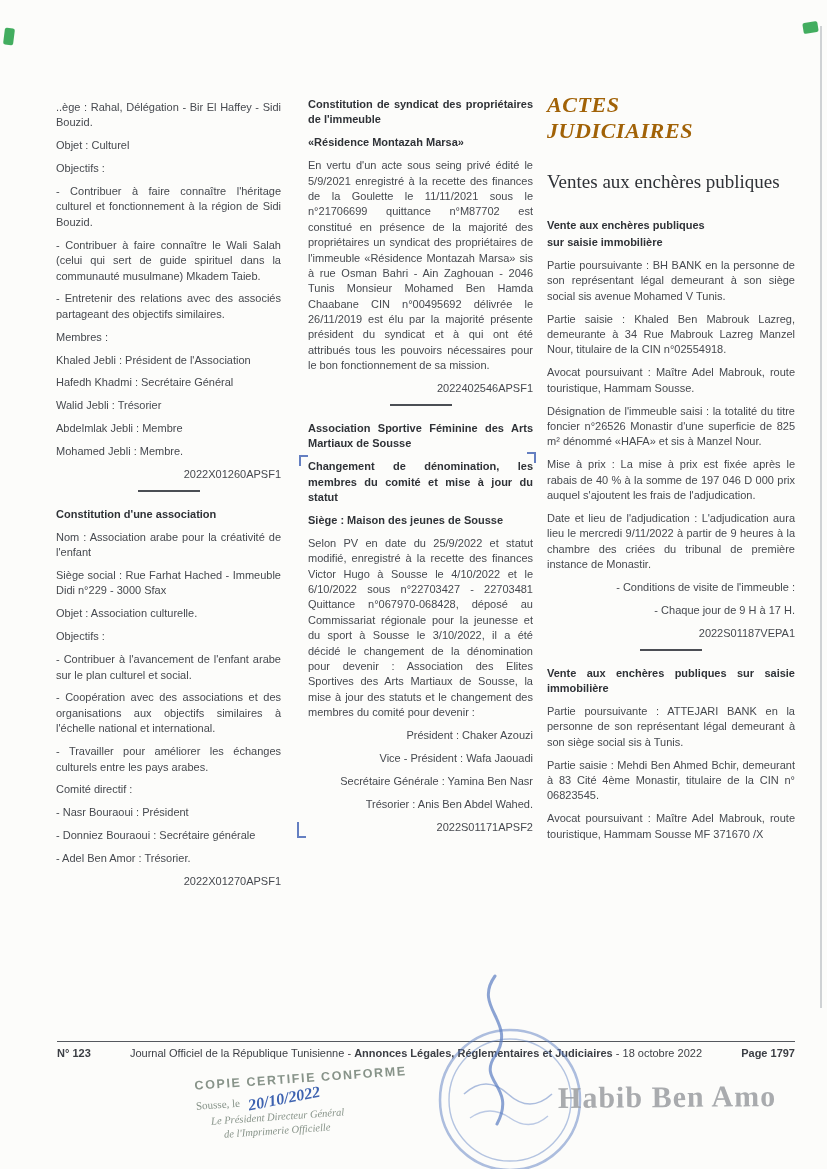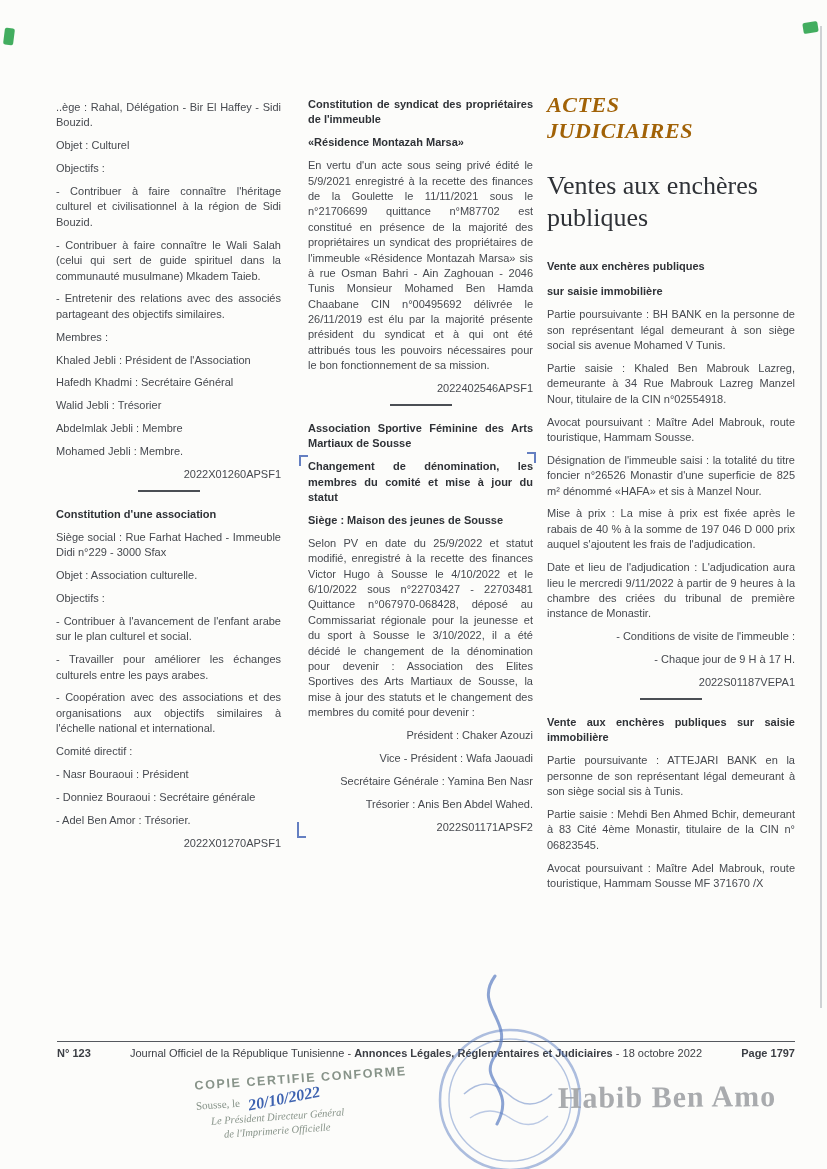--- a/index.html
+++ b/index.html
@@ -13,21 +13,21 @@
   #col1 { left:56px;  top:100px; width:225px; }
   #col2 { left:308px; top:97px;  width:225px; }
   #col3 { left:547px; top:92px;  width:248px; }
   .col p { margin-bottom:7.5px; }
   .p-left { text-align:right; }
   .h-bold { font-weight:bold; color:#2f3237; margin-bottom:7.5px; text-align:justify; }
   .h-bold-left { font-weight:bold; color:#2f3237; text-align:left; }
   .rule { width:62px; height:2px; background:#4b4e54; margin:6px auto 15px auto; }
   .serif-title {
     font-family:"Liberation Serif", serif; font-weight:normal;
-    font-size:26px; line-height:1.25; color:#2f3237;
+    font-size:19px; line-height:1.25; color:#2f3237;
     text-align:left; margin:4px 0 16px 0;
   }
   .actes-title {
     font-family:"Liberation Serif", serif; font-weight:bold; font-style:italic;
     font-size:22px; line-height:1.18; letter-spacing:.6px; color:#a16207;
     text-align:left; margin-bottom:26px;
   }
   .rel { position:relative; }
   
   .mk { position:absolute; width:9px; height:11px; opacity:.85; }
@@ -76,38 +76,39 @@
 <div class="page">
 
   <div class="green-mark gm-left"></div>
   <div class="green-mark gm-right"></div>
   <div class="scan-edge"></div>
 
   <div class="col" id="col1">
     <p>..ège : Rahal, Délégation - Bir El Haffey - Sidi Bouzid.</p>
     <p>Objet : Culturel</p>
     <p>Objectifs :</p>
-    <p>- Contribuer à faire connaître l'héritage culturel et civilisationnel à la région de Sidi Bouzid.</p>
+    <p>- Contribuer à faire connaître l'héritage culturel et fonctionnement à la région de Sidi Bouzid.</p>
     <p>- Contribuer à faire connaître le Wali Salah (celui qui sert de guide spirituel dans la communauté musulmane) Mkadem Taieb.</p>
     <p>- Entretenir des relations avec des associés partageant des objectifs similaires.</p>
     <p>Membres :</p>
     <p>Khaled Jebli : Président de l'Association</p>
     <p>Hafedh Khadmi : Secrétaire Général</p>
     <p>Walid Jebli : Trésorier</p>
     <p>Abdelmlak Jebli : Membre</p>
     <p>Mohamed Jebli : Membre.</p>
     <p class="p-left">2022X01260APSF1</p>
     <div class="rule"></div>
     <p class="h-bold">Constitution d'une association</p>
+    <p>Nom : Association arabe pour la créativité de l'enfant</p>
     <p>Siège social : Rue Farhat Hached - Immeuble Didi n°229 - 3000 Sfax</p>
     <p>Objet : Association culturelle.</p>
     <p>Objectifs :</p>
     <p>- Contribuer à l'avancement de l'enfant arabe sur le plan culturel et social.</p>
+    <p>- Coopération avec des associations et des organisations aux objectifs similaires à l'échelle national et international.</p>
     <p>- Travailler pour améliorer les échanges culturels entre les pays arabes.</p>
-    <p>- Coopération avec des associations et des organisations aux objectifs similaires à l'échelle national et international.</p>
     <p>Comité directif :</p>
     <p>- Nasr Bouraoui : Président</p>
     <p>- Donniez Bouraoui : Secrétaire générale</p>
     <p>- Adel Ben Amor : Trésorier.</p>
     <p class="p-left">2022X01270APSF1</p>
   </div>
 
   <div class="col" id="col2">
     <p class="h-bold">Constitution de syndicat des propriétaires de l'immeuble</p>
     <p class="h-bold h-bold-left">«Résidence Montazah Marsa»</p>
@@ -131,21 +132,21 @@
       <span>2022S01171APSF2</span>
     </p>
   </div>
 
   <div class="col" id="col3">
     <h1 class="actes-title">
       <span style="display:block">ACTES</span>
       <span style="display:block">JUDICIAIRES</span>
     </h1>
     <h2 class="serif-title" style="margin-bottom:24px;">Ventes aux enchères publiques</h2>
-    <p class="h-bold h-bold-left" style="margin-bottom:10px;">Vente aux enchères publiques</p>
+    <p class="h-bold h-bold-left" style="margin-bottom:2px;">Vente aux enchères publiques</p>
     <p class="h-bold h-bold-left">sur saisie immobilière</p>
     <p>Partie poursuivante : BH BANK en la personne de son représentant légal demeurant à son siège social sis avenue Mohamed V Tunis.</p>
     <p>Partie saisie : Khaled Ben Mabrouk Lazreg, demeurante à 34 Rue Mabrouk Lazreg Manzel Nour, titulaire de la CIN n°02554918.</p>
     <p>Avocat poursuivant : Maître Adel Mabrouk, route touristique, Hammam Sousse.</p>
     <p>Désignation de l'immeuble saisi : la totalité du titre foncier n°26526 Monastir d'une superficie de 825 m² dénommé «HAFA» et sis à Manzel Nour.</p>
     <p>Mise à prix : La mise à prix est fixée après le rabais de 40 % à la somme de 197 046 D 000 prix auquel s'ajoutent les frais de l'adjudication.</p>
     <p>Date et lieu de l'adjudication : L'adjudication aura lieu le mercredi 9/11/2022 à partir de 9 heures à la chambre des criées du tribunal de première instance de Monastir.</p>
     <p class="p-left">- Conditions de visite de l'immeuble :</p>
     <p class="p-left">- Chaque jour de 9 H à 17 H.</p>
     <p class="p-left">2022S01187VEPA1</p>

